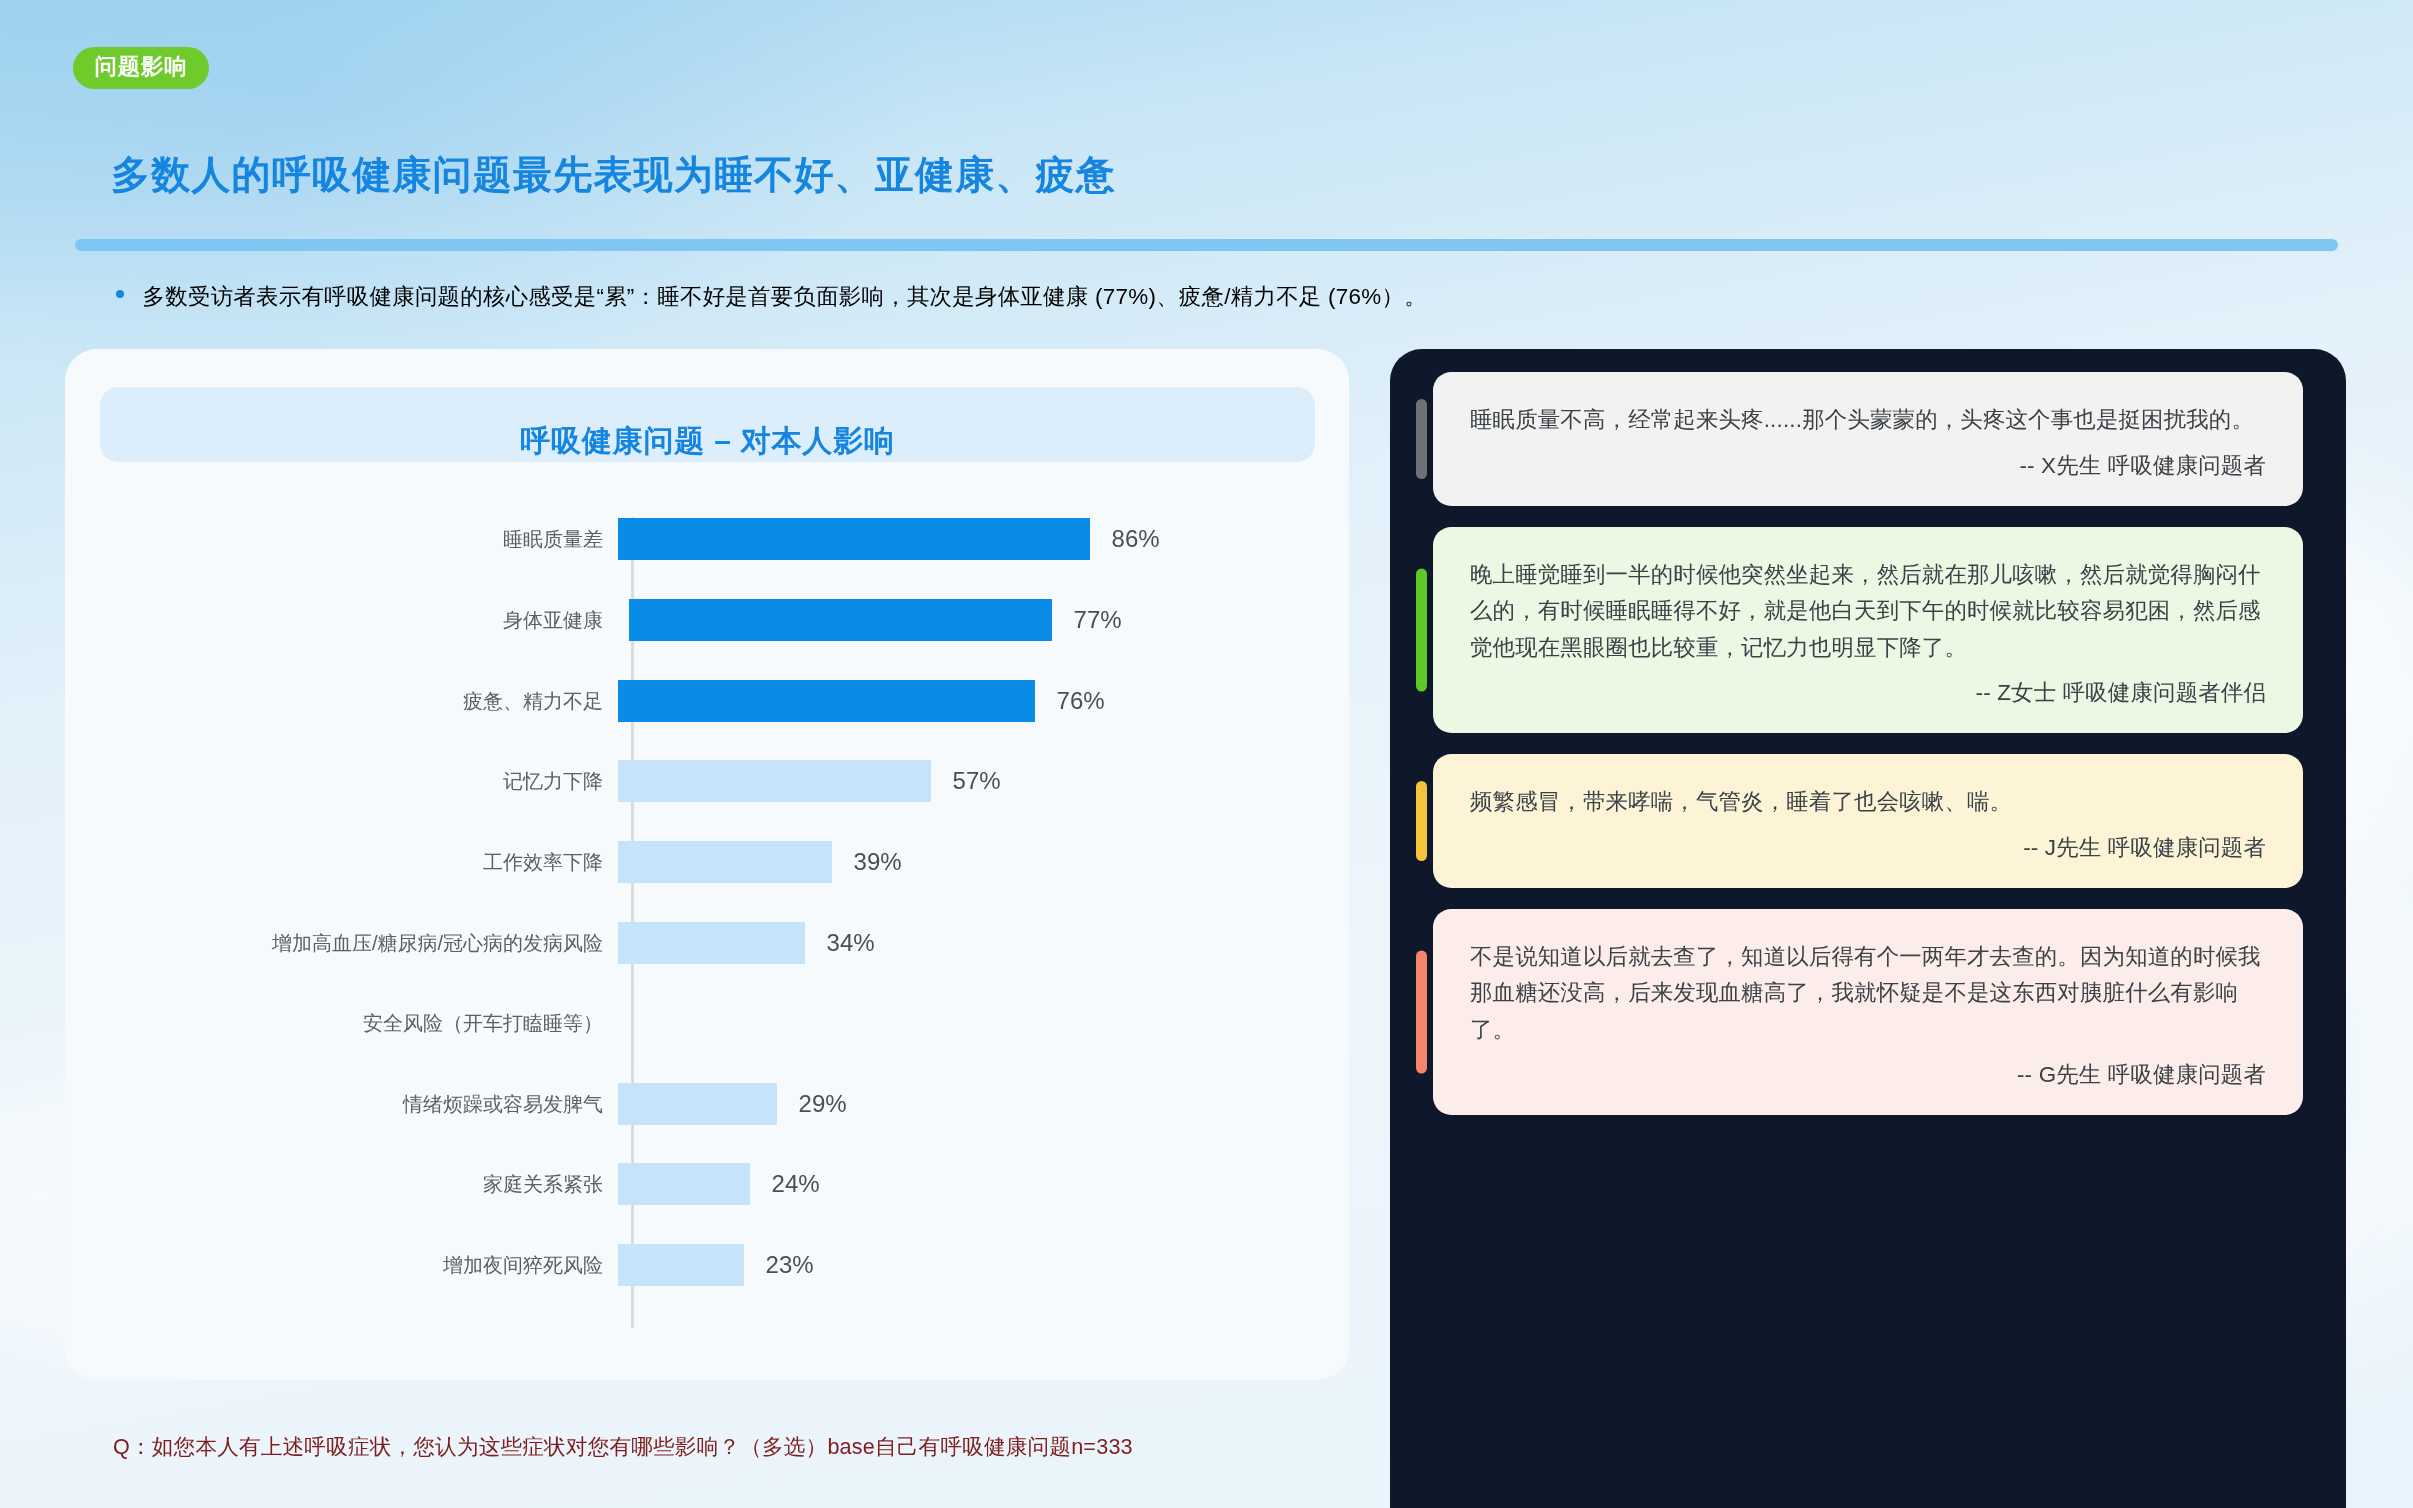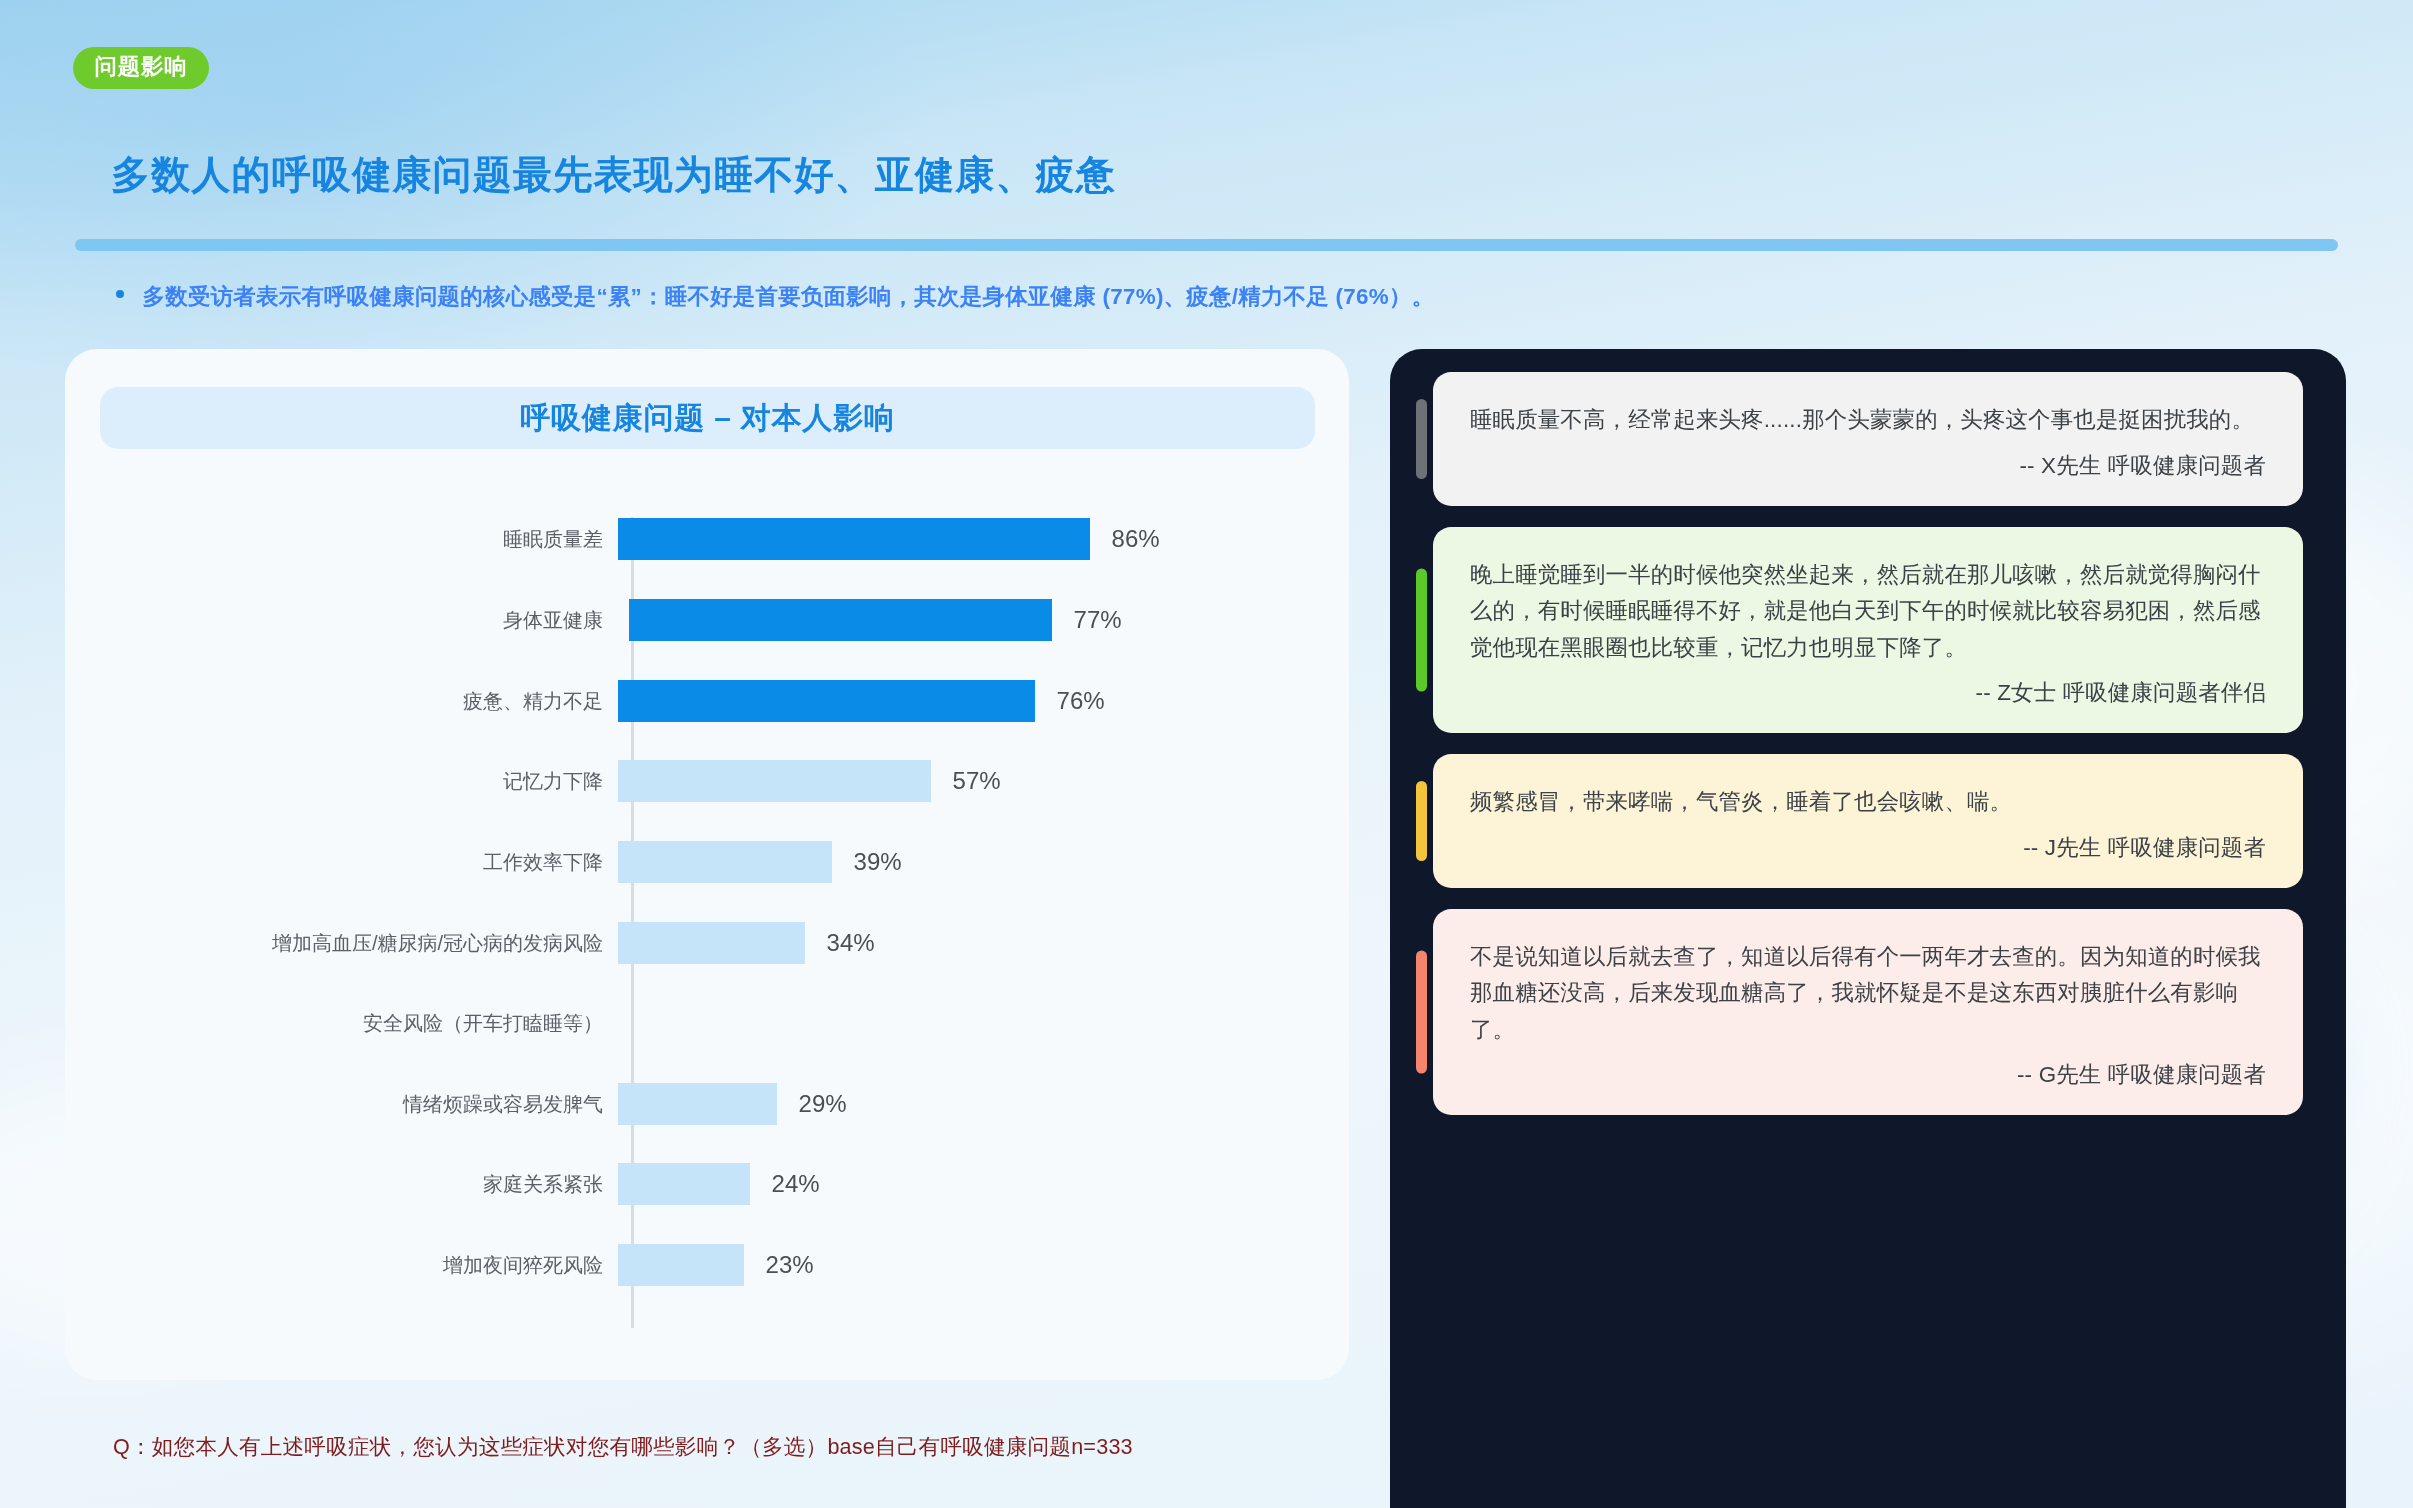--- a/index.html
+++ b/index.html
@@ -73,42 +73,42 @@
   .subtitle-dot {
     width: 8.3px; height: 8.3px;
     background: #1585E0;
     border-radius: 50%;
     position: relative;
     top: -5.8px;
     flex: none;
   }
   .subtitle-text {
     font-size: 22.4px;
-    color: #3b82f6;
-    font-weight: bold;
+    color: #000000;
+    font-weight: normal;
     letter-spacing: 0.3px;
   }
 
   
   .chart-panel {
     position: absolute;
     left: 65px; top: 349px;
     width: 1284px; height: 1031px;
     background: #F6FAFD;
     border-radius: 32px;
   }
 
   .chart-title-bar {
     position: absolute;
     left: 35px; top: 38px;
-    width: 1215px; height: 62px;
+    width: 1215px; height: 75px;
     background: #DCEDFB;
     border-radius: 18.3px;
     display: flex;
-    align-items: center;
+    align-items: flex-end;
     justify-content: center;
   }
   .chart-title {
     font-size: 30px;
     font-weight: bold;
     color: #1585E0;
     letter-spacing: 0.8px;
   }
 
   .plot {

